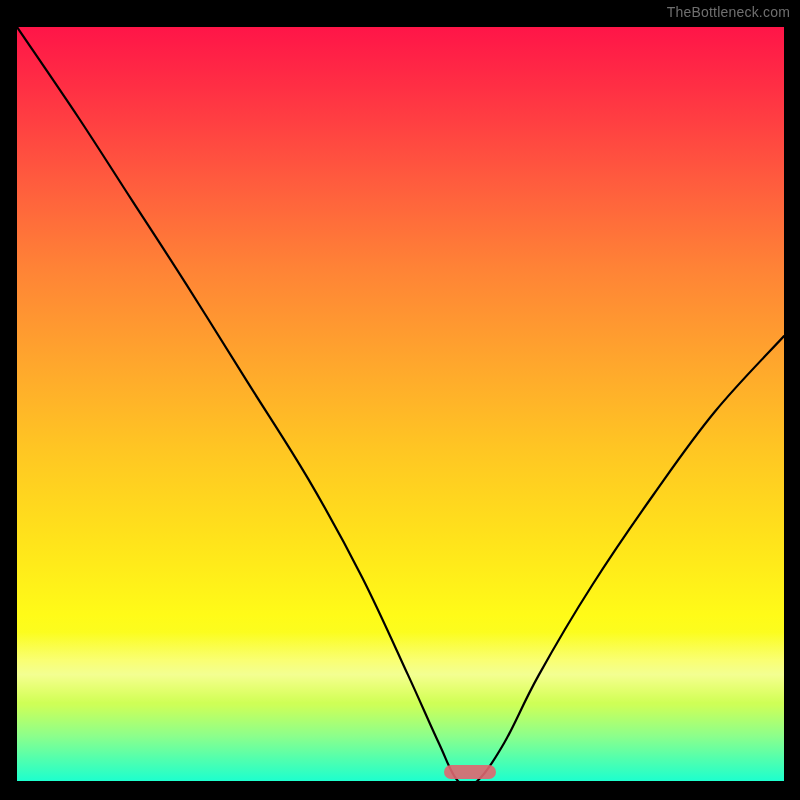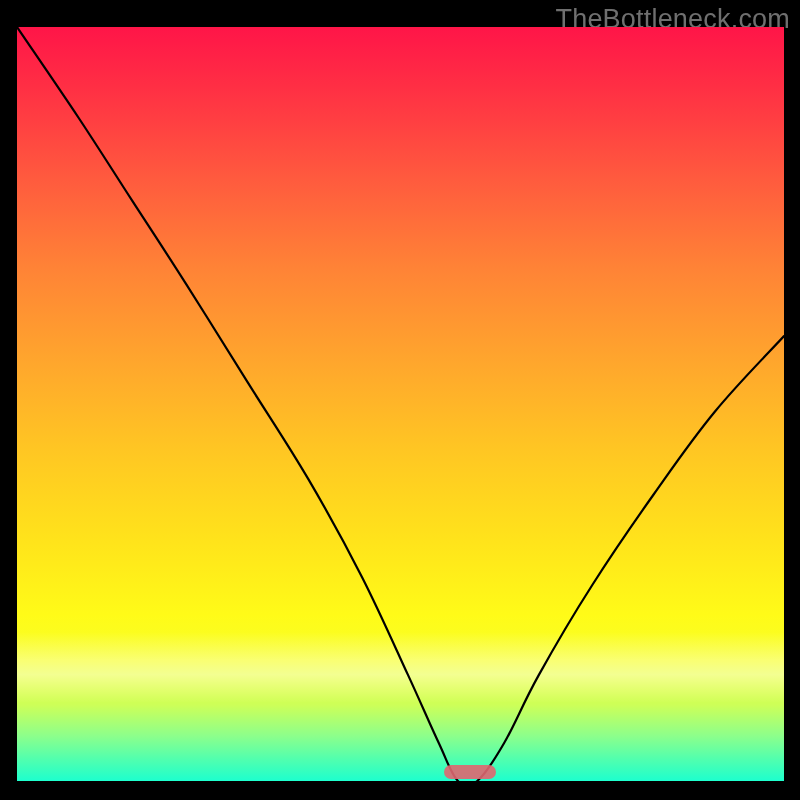--- a/index.html
+++ b/index.html
@@ -15,21 +15,21 @@
     position: relative;
     width: 800px;
     height: 800px;
     background: #000;
   }
   .watermark {
     position: absolute;
     top: 4px;
     right: 10px;
     color: #6f6f6f;
-    font-size: 27px;
+    font-size: 14px;
     font-weight: 500;
     letter-spacing: 0.2px;
   }
   .plot-area {
     position: absolute;
     
     left: 17px;
     top: 27px;
     width: 767px;   
     height: 754px;  

